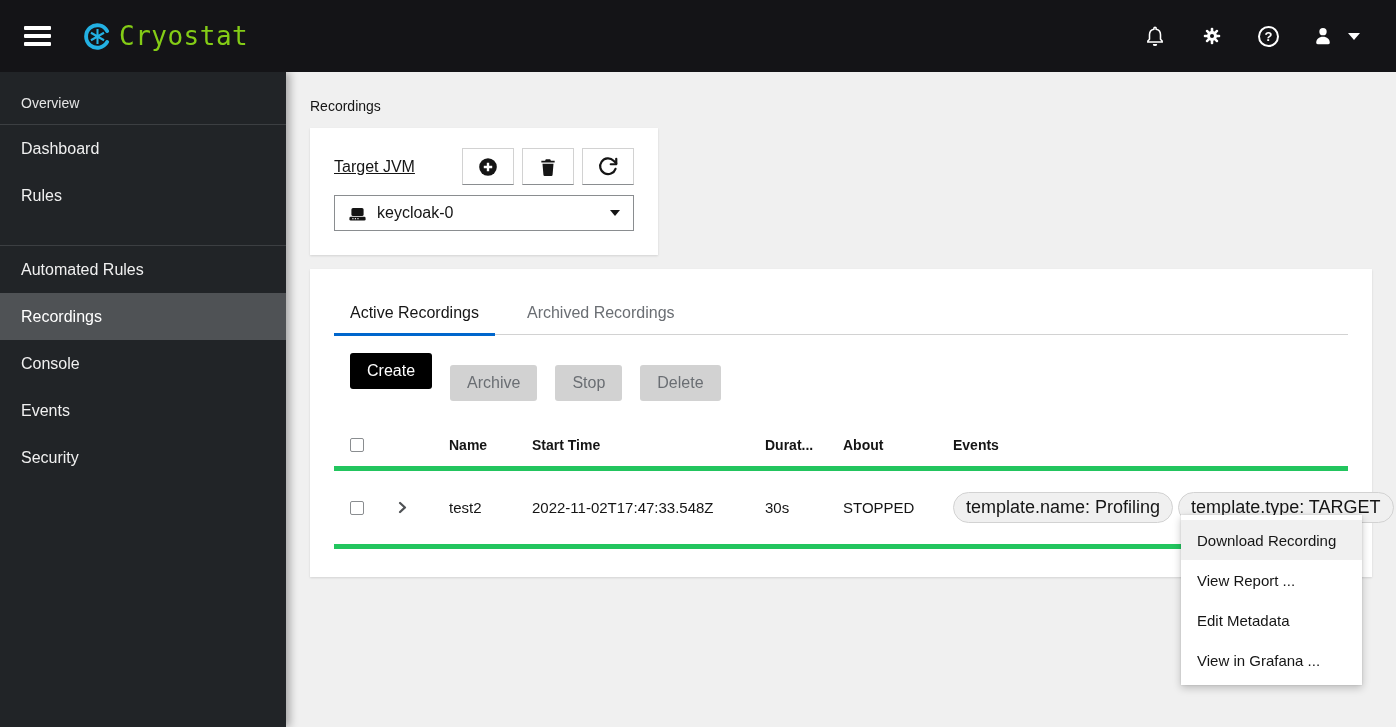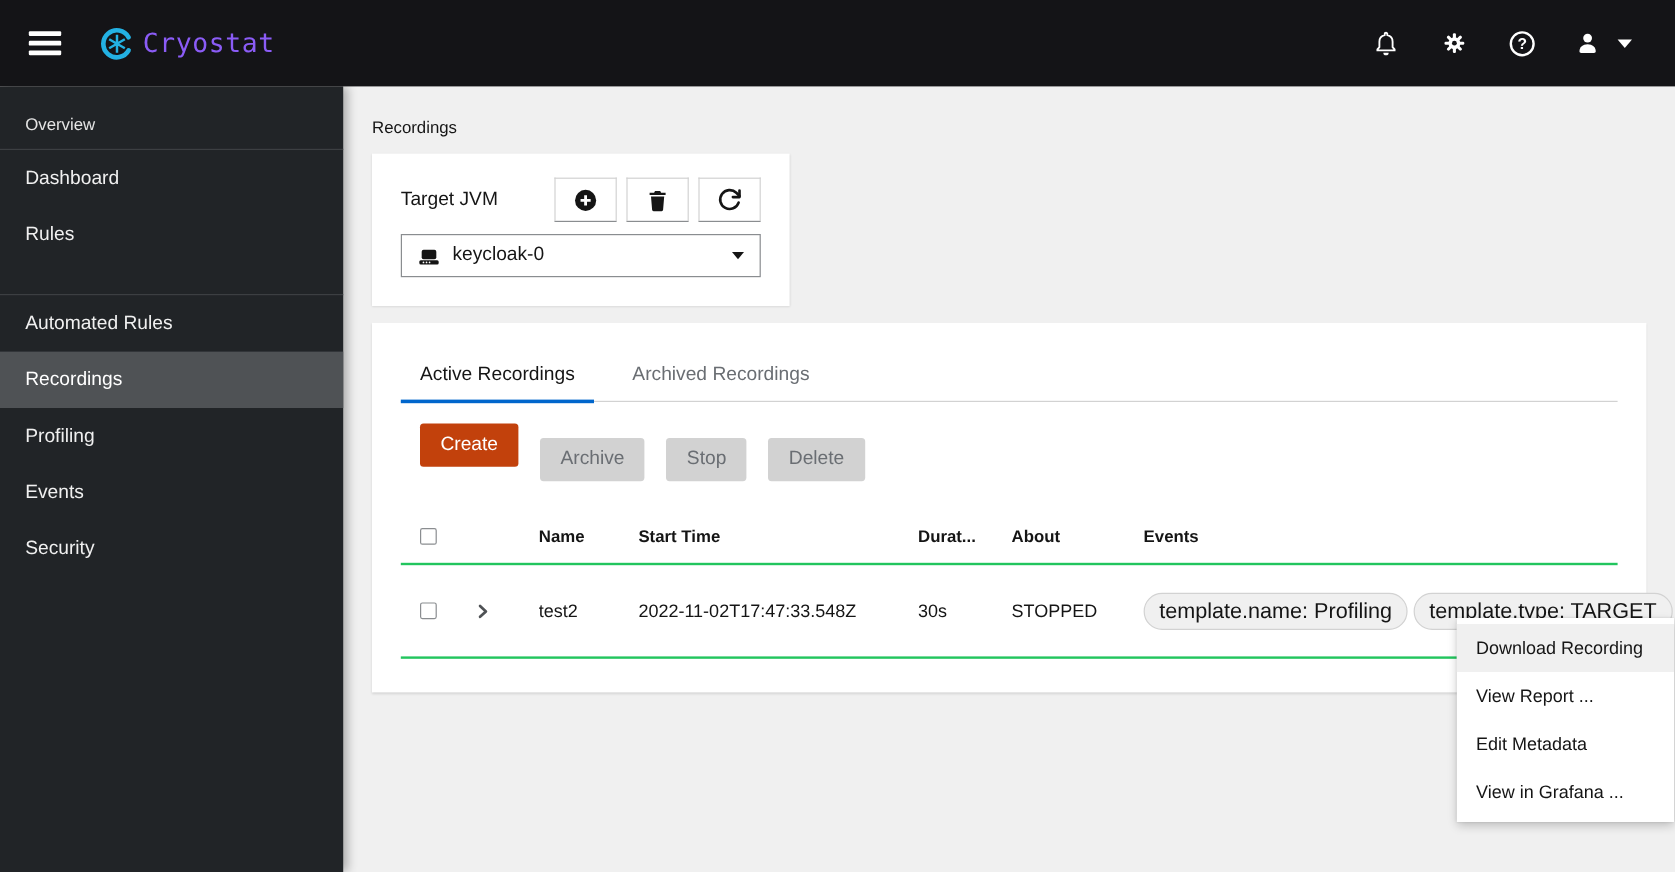--- a/index.html
+++ b/index.html
@@ -12,21 +12,21 @@
   
   .masthead {
     position:absolute; top:0; left:0; width:1396px; height:72px;
     background:#141417; display:flex; align-items:center; justify-content:space-between;
     padding:0 36px 0 18px; z-index:5;
   }
   .mh-left { display:flex; align-items:center; gap:26px; }
   .hamburger { background:none; border:none; cursor:pointer; display:flex; flex-direction:column; gap:4.5px; padding:6px; }
   .hamburger span { width:27px; height:3.5px; background:#fff; border-radius:1px; }
   .brand { display:flex; align-items:center; gap:7px; cursor:pointer; }
-  .brand-text { font-family:"DejaVu Sans Mono", monospace; font-size:22px; color:#8b5cf6; letter-spacing:.5px; }
+  .brand-text { font-family:"DejaVu Sans Mono", monospace; font-size:26px; color:#84cc16; letter-spacing:.5px; }
   .mh-right { display:flex; align-items:center; gap:31px; }
   .mh-icon-btn { background:none; border:none; cursor:pointer; padding:2px; display:flex; align-items:center; }
   .help-circle { width:21px; height:21px; border:2px solid #fff; border-radius:50%;
     display:flex; align-items:center; justify-content:center; color:#fff; font-weight:bold; font-size:13px; }
   .user-group { display:flex; align-items:center; gap:14px; }
   .caret-down-w { width:0; height:0; border-left:6px solid transparent; border-right:6px solid transparent; border-top:7px solid #fff; }
 
   
   .sidebar {
     position:absolute; top:72px; left:0; width:286px; height:655px;
@@ -39,21 +39,21 @@
   .nav-gap { height:26px; }
 
   
   .content { position:absolute; top:72px; left:286px; width:1110px; height:655px; background:#f0f0f0; }
   .breadcrumb { padding:26px 24px 14px; font-size:14px; color:#151515; }
 
   .card { background:#fff; box-shadow:0 1px 2px rgba(3,3,3,0.12); }
 
   
   .target-card { margin:0 24px; width:348px; padding:20px 24px 24px; }
-  .target-header { display:flex; align-items:center; }
+  .target-header { display:flex; align-items:center;text-decoration:underline; }
   .target-title { font-size:16px; flex:1; }
   .icon-btn {
     width:52px; height:37px; background:#fff; cursor:pointer;
     border:1px solid #d2d2d2; border-bottom-color:#8a8d90;
     display:flex; align-items:center; justify-content:center; margin-left:8px;
   }
   .target-select {
     margin-top:10px; height:36px; background:#fff; border:1px solid #8a8d90;
     display:flex; align-items:center; justify-content:space-between; padding:0 13px; cursor:pointer;
   }
@@ -63,28 +63,28 @@
   
   .main-card { margin:14px 24px 0; padding:24px 24px 28px; position:relative; }
   .tabs { display:flex; border-bottom:1px solid #d2d2d2; }
   .tab { padding:11px 16px 12px; font-size:16px; color:#6a6e73; cursor:pointer; position:relative; }
   .tab.active { color:#151515; }
   .tab.active::after { content:""; position:absolute; left:0; right:0; bottom:-2px; height:3px; background:#0066cc; }
   .tab + .tab { margin-left:16px; }
 
   .toolbar { margin:18px 0 0 16px; display:flex; gap:18px; }
   .btn { height:36px; padding:0 17px; border:none; border-radius:3px; font-size:16px; font-family:inherit; }
-  .btn.primary { background:#c2410c; color:#fff; cursor:pointer; }
+  .btn.primary { background:#000000; color:#fff; cursor:pointer; }
   .btn.disabled { background:#d2d2d2; color:#6a6e73; cursor:default;margin-top:12px; }
 
   
   .rtable { margin-top:23px; }
   .thead, .trow {
     display:grid; grid-template-columns:46px 44px 108px 233px 78px 110px 1fr 46px;
-    align-items:center; border-bottom:2px solid #22c55e;
+    align-items:center; border-bottom:5px solid #22c55e;
   }
   .thead { height:47px; font-size:14px; font-weight:bold; }
   .trow { height:78px; font-size:15px; }
   .cell-center { display:flex; justify-content:center; align-items:center; }
   .cell-name { padding-left:25px; }
   .checkbox {
     appearance:none; -webkit-appearance:none; width:14px; height:14px; margin:0;
     border:1px solid #8a8d90; border-radius:2px; background:#fff; cursor:pointer;
   }
   .expand-btn, .kebab-btn { background:none; border:none; cursor:pointer; padding:6px; display:flex; align-items:center; justify-content:center; }
@@ -92,21 +92,21 @@
   .kebab-btn i { width:3.6px; height:3.6px; border-radius:50%; background:#151515; }
   .labels-cell { display:flex; gap:5px; align-items:center; }
   .pill {
     background:#f0f0f0; border:1px solid #d2d2d2; border-radius:30px;
     padding:4px 12px; font-size:18px; color:#151515; white-space:nowrap;
   }
 
   
   .menu {
     position:absolute; left:1181px; top:515px; width:181px; background:#fff;
-    padding:5px 0; box-shadow:0 3px 8px rgba(3,3,3,0.22), 0 0 2px rgba(3,3,3,0.12); z-index:10;margin-left:33px;
+    padding:5px 0; box-shadow:0 3px 8px rgba(3,3,3,0.22), 0 0 2px rgba(3,3,3,0.12); z-index:10;
   }
   .menu-item { height:40px; display:flex; align-items:center; padding:0 16px; font-size:15px; color:#151515; cursor:pointer; white-space:nowrap; }
   .menu-item.highlighted { background:#f0f0f0; }
 </style>
 </head>
 <body>
 
 <header class="masthead">
   <div class="mh-left">
     <button class="hamburger">
@@ -169,21 +169,21 @@
     <div class="nav-group-title">Overview</div>
     <div class="nav-divider"></div>
     <div class="nav-item">Dashboard</div>
     <div class="nav-item">Rules</div>
   </div>
   <div class="nav-gap"></div>
   <div class="nav-group">
     <div class="nav-divider"></div>
     <div class="nav-item">Automated Rules</div>
     <div class="nav-item selected">Recordings</div>
-    <div class="nav-item">Profiling</div>
+    <div class="nav-item">Console</div>
     <div class="nav-item">Events</div>
     <div class="nav-item">Security</div>
   </div>
 </nav>
 
 <main class="content">
 
   <div class="breadcrumb">Recordings</div>
 
   <section class="card target-card">

